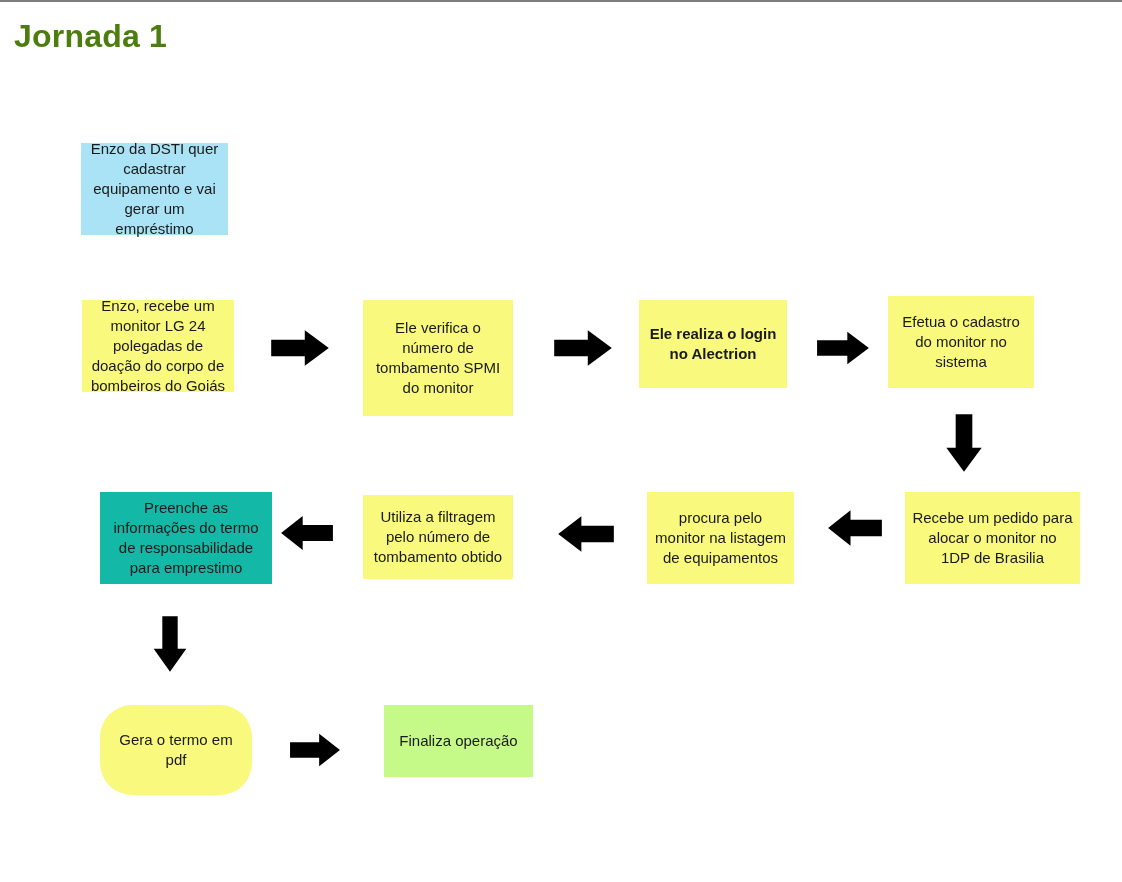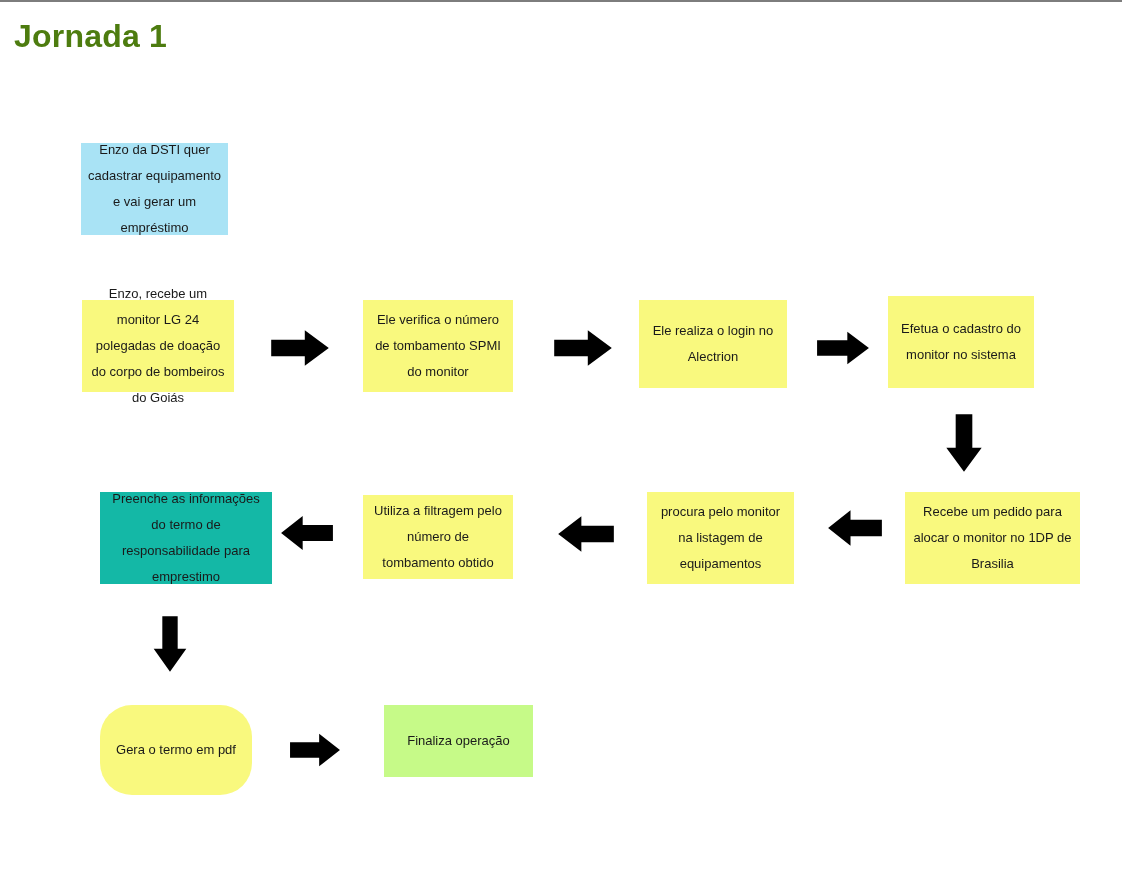--- a/index.html
+++ b/index.html
@@ -41,22 +41,22 @@
     width: 1122px;
     height: 882px;
   }
   .node {
     position: absolute;
     box-sizing: border-box;
     display: flex;
     align-items: center;
     justify-content: center;
     text-align: center;
-    font-size: 13px;
-    line-height: 26px;
+    font-size: 15px;
+    line-height: 20px;
     color: #1a1a1a;
     padding: 4px 7px;
   }
   .node span {
     display: block;
     width: 100%;
   }
   .arrow {
     position: absolute;
   }
@@ -73,24 +73,24 @@
 
 <div class="page-title">Jornada 1</div>
 
 <div class="canvas" id="canvas">
     <div class="node" style="left: 81px; top: 143px; width: 147px; height: 92px; background: rgb(169, 227, 245);">
       <span>Enzo da DSTI quer cadastrar equipamento e vai gerar um empréstimo</span>
     </div>
     <div class="node" style="left: 82px; top: 300px; width: 152px; height: 92px; background: rgb(249, 249, 126);">
       <span>Enzo, recebe um monitor LG 24 polegadas de doação do corpo de bombeiros do Goiás</span>
     </div>
-    <div class="node" style="left: 363px; top: 300px; width: 150px; height: 92px; background: rgb(249, 249, 126);">
+    <div class="node" style="left: 363px; top: 300px; width: 150px; height: 116px; background: rgb(249, 249, 126);">
       <span>Ele verifica o número de tombamento SPMI do monitor</span>
     </div>
-    <div class="node" style="left: 639px; top: 300px; width: 148px; height: 88px; background: rgb(249, 249, 126);">
+    <div class="node" style="left: 639px; top: 300px; width: 148px; height: 88px; background: rgb(249, 249, 126); font-weight: bold;">
       <span>Ele realiza o login no Alectrion</span>
     </div>
     <div class="node" style="left: 888px; top: 296px; width: 146px; height: 92px; background: rgb(249, 249, 126);">
       <span>Efetua o cadastro do monitor no sistema</span>
     </div>
     <div class="node" style="left: 905px; top: 492px; width: 175px; height: 92px; background: rgb(249, 249, 126);">
       <span>Recebe um pedido para alocar o monitor no 1DP de Brasilia</span>
     </div>
     <div class="node" style="left: 647px; top: 492px; width: 147px; height: 92px; background: rgb(249, 249, 126);">
       <span>procura pelo monitor na listagem de equipamentos</span>

